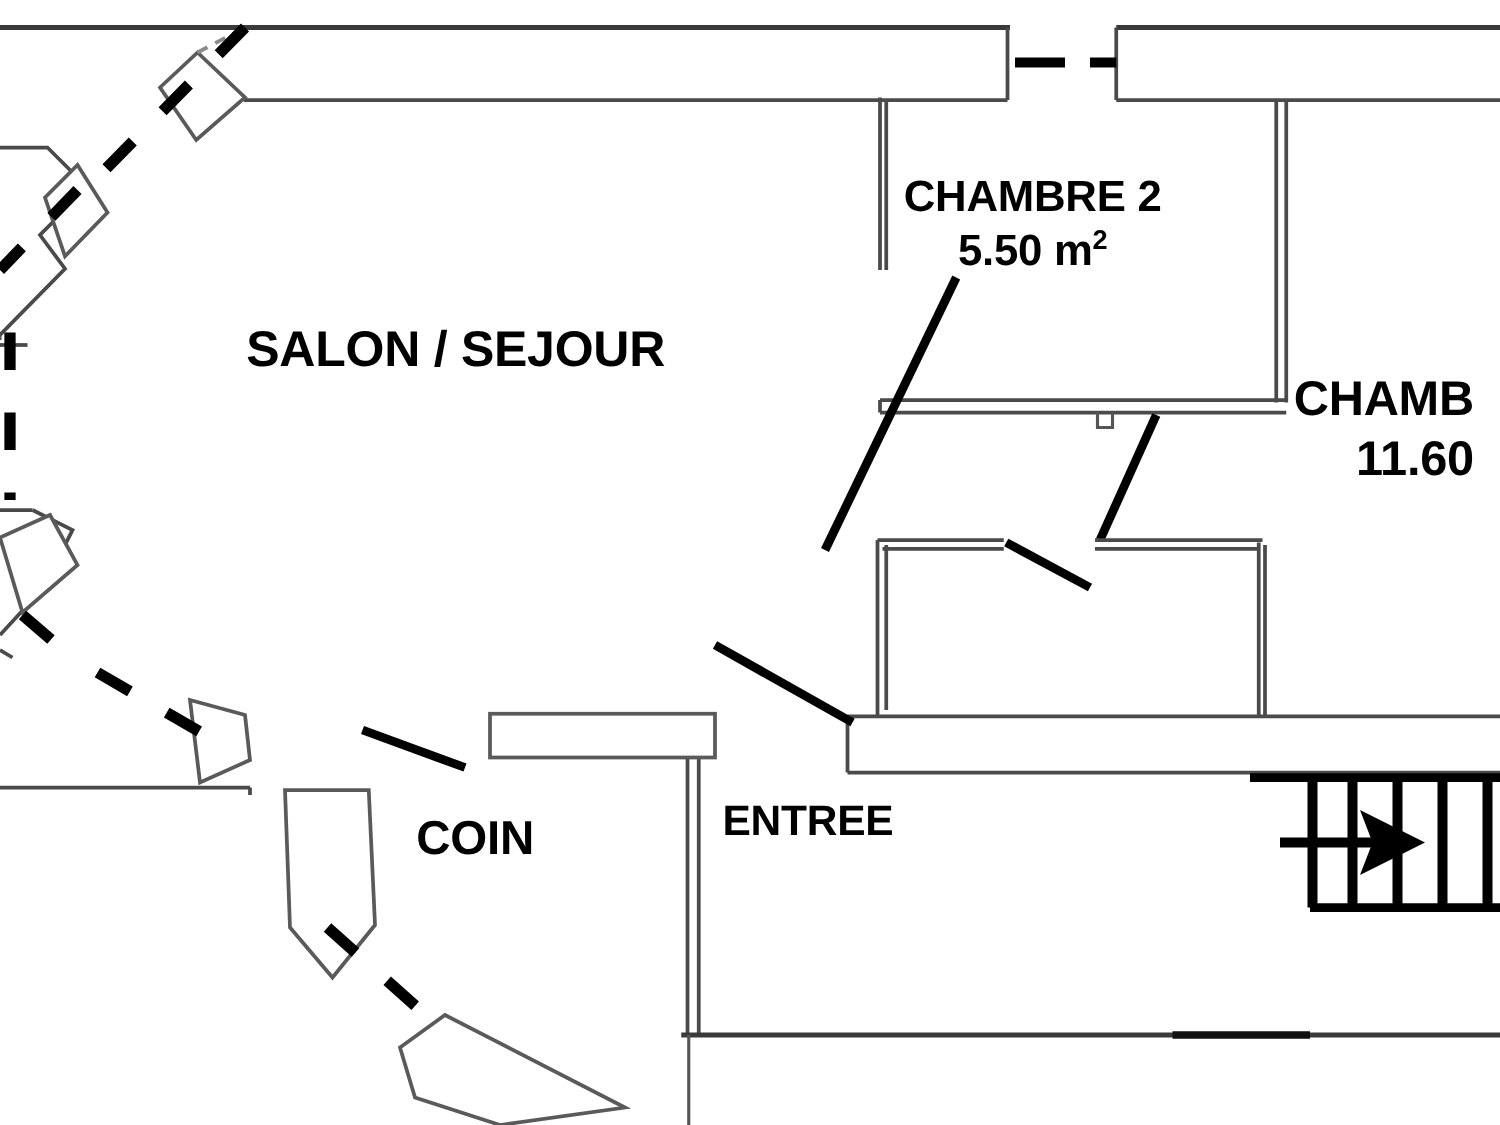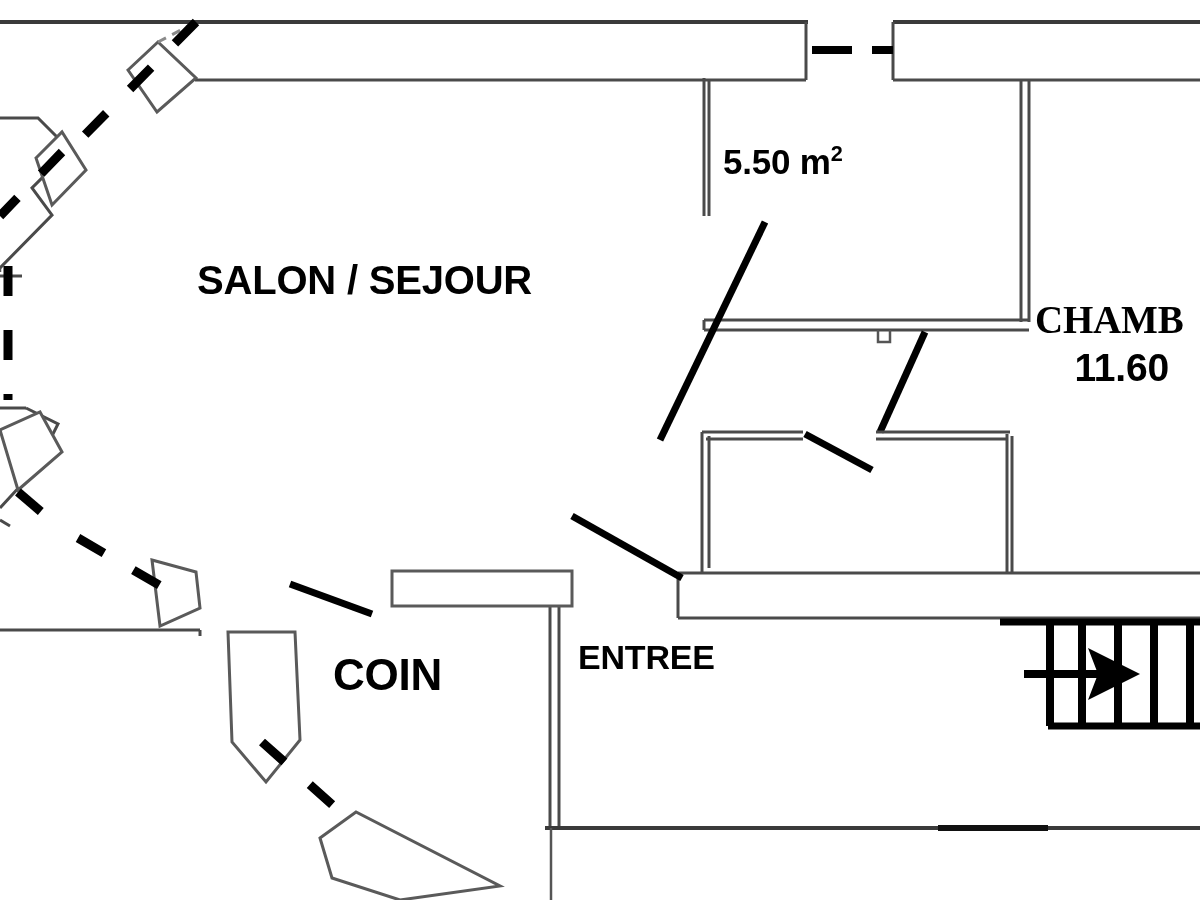--- a/index.html
+++ b/index.html
@@ -31,45 +31,46 @@
     line-height: 1.12;
     white-space: nowrap;
     letter-spacing: -0.2px;
   }
   .room-label .lbl-name {
     display: block;
     text-align: center;
   }
   .room-label .lbl-area {
     display: block;
+    text-align: center;
   }
   .sup {
     font-size: 0.62em;
     vertical-align: super;
     line-height: 0;
   }
 
   
   #label-salon      { left: 197px; top: 258px; font-size: 40px; }
   #label-salon .lbl-area { margin-top: 4px; }
 
   #label-chambre2   { left: 723px; top: 138px; font-size: 35px; }
   #label-chambre2 .lbl-area { margin-top: 4px; }
 
   #label-chambre1   { left: 1035px; top: 298px; font-size: 39px; text-align: left; }
-  #label-chambre1 .lbl-name { text-align: left; font-family: Liberation Serif, serif; }
-  #label-chambre1 .lbl-area { text-align: center; margin-left: 25px; margin-top: 4px; }
+  #label-chambre1 .lbl-name { text-align: left; }
+  #label-chambre1 .lbl-area { text-align: right; margin-left: 25px; margin-top: 4px; }
 
   #label-sdewc      { left: 728px; top: 492px; font-size: 37px; }
   #label-sdewc .lbl-name { text-align: left; }
 
   #label-entree     { left: 578px; top: 638px; font-size: 34px; }
   #label-entree .lbl-name { text-align: center; }
 
-  #label-cuisine    { left: 333px; top: 650px; font-size: 44px; }
+  #label-cuisine    { left: 333px; top: 650px; font-size: 38px; }
   #label-cuisine .lbl-name { text-align: center; }
 
   
   .wall-thin   { fill: none; stroke: #4a4a4a; stroke-width: 3; }
   .wall-thin2  { fill: none; stroke: #555555; stroke-width: 2.5; }
   .wall-mid    { fill: none; stroke: #3a3a3a; stroke-width: 4; }
   .wall-dark   { fill: none; stroke: #111111; stroke-width: 6; }
   .door-leaf   { fill: none; stroke: #000000; stroke-width: 7; stroke-linecap: butt; }
   .dash-thick  { fill: none; stroke: #000000; stroke-width: 9; stroke-linecap: butt;
                  stroke-dasharray: 30 34; }
@@ -217,20 +218,21 @@
       <polygon class="arrow-fill" points="1088,648 1140,674 1088,700 1098,674"></polygon>
     </g>
 
   </svg>
 
   <div class="room-label" id="label-salon">
     <span class="lbl-name">SALON / SEJOUR</span>
   </div>
 
   <div class="room-label" id="label-chambre2">
+    <span class="lbl-name">CHAMBRE 2</span>
     <span class="lbl-area"><span>5.50 m</span><span class="sup">2</span></span>
   </div>
 
   <div class="room-label" id="label-chambre1">
     <span class="lbl-name">CHAMB</span>
     <span class="lbl-area">11.60</span>
   </div>
 
 
   <div class="room-label" id="label-entree">

